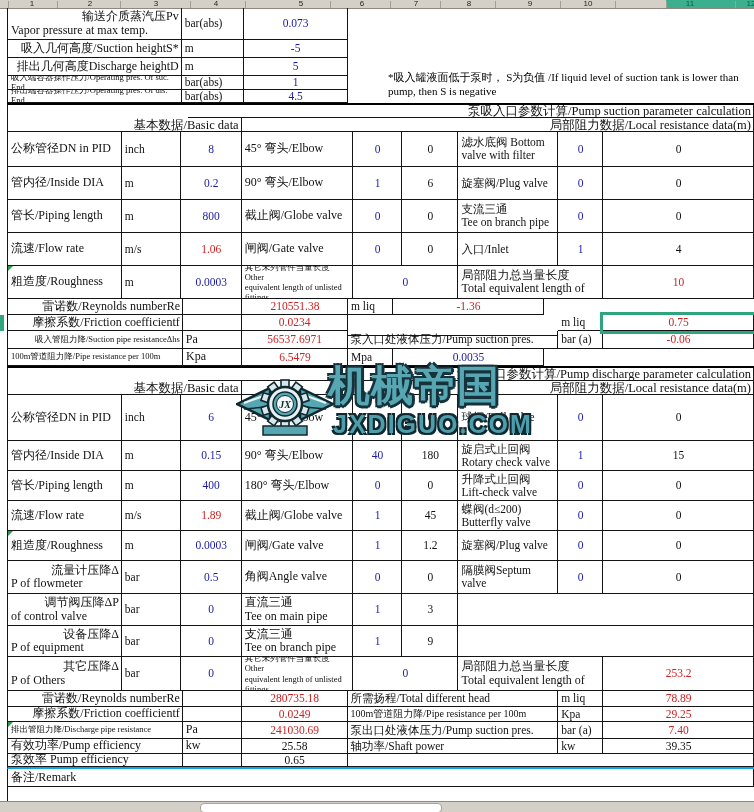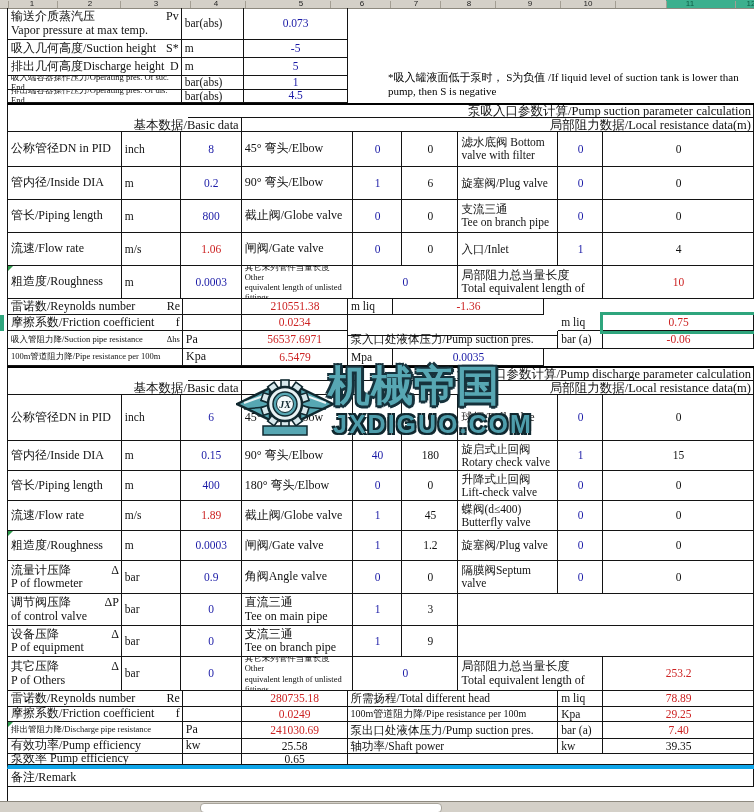--- a/index.html
+++ b/index.html
@@ -10,37 +10,37 @@
             border-bottom:1px solid #8d897f;overflow:hidden;}
   #colstrip .gz{position:absolute;top:0;height:8px;background:#3CB08E;}
   #colstrip .cnum{position:absolute;top:0;font-family:"Liberation Sans","DejaVu Sans",sans-serif;
             font-size:8px;line-height:8px;color:#222;transform:translateX(-50%);}
   #colstrip .cnum.sel{color:#0E5C44;}
   #colstrip .tick{position:absolute;top:1px;width:1px;height:7px;background:#a39e93;}
   
   #sheet{position:absolute;left:0;top:8px;width:754px;}
   .row{display:flex;margin-left:7px;width:747px;border-left:1px solid #141414;box-sizing:border-box;position:relative;}
   .row.thickTop{border-top:2px solid #000;}
-  .row.thickBottom{border-bottom:4px solid #0ea5e9;}
+  .row.thickBottom{border-bottom:2px solid #0ea5e9;}
   .c{box-sizing:border-box;border-right:1px solid #141414;border-bottom:1px solid #141414;
      display:flex;flex-direction:column;justify-content:center;overflow:hidden;
      font-size:12px;line-height:1.12;padding:0 2px 0 3px;}
   .c.open{border-right:none;border-bottom:none;}
   .c.nr{border-right:none;}
   .c.nb{border-bottom:none;}
   .c.val,.c.num{align-items:center;text-align:center;font-size:11.5px;}
   .c.title{align-items:flex-end;text-align:center;font-size:12.5px;}
   .c.lbl,.c.fit,.c.unit{align-items:flex-start;text-align:left;}
   .c.sm{font-size:8.5px;line-height:1.15;}
   .c.sm2{font-size:8.5px;line-height:1.2;}
   .c.md{font-size:10px;}
   .c.f11{font-size:11.5px;}
   .c.blue{color:#1a1aa6;}
   .c.red{color:#CC2222;}
-  .c .symline{display:flex;justify-content:space-between;width:100%;}
+  .c .symline{display:flex;justify-content:flex-end;width:100%;}
   .c .ln{display:block;}
   
   #note{position:absolute;left:388px;top:70px;width:362px;font-size:11px;line-height:14px;color:#000;}
   .tri{position:absolute;width:0;height:0;border-left:5px solid #2f9a4d;border-bottom:5px solid transparent;z-index:3;}
   #selbox{position:absolute;left:600px;top:312px;width:158px;height:22px;border:3px solid #2FA57D;box-sizing:border-box;z-index:4;background:transparent;}
   #rowind{position:absolute;left:0;top:315px;width:4px;height:16px;background:#2FA57D;z-index:4;}
   
   #wm{position:absolute;left:236px;top:366px;width:312px;height:80px;z-index:5;pointer-events:none;}
   #wm .brand{position:absolute;left:92px;top:-4px;font-family:"Liberation Sans","DejaVu Sans",sans-serif;
       font-weight:bold;font-size:42px;line-height:48px;letter-spacing:1px;color:#57A7B3;
@@ -145,21 +145,21 @@
         </div>
         <div class="c open" style="width: 407px;"></div>
       </div>
       <div class="row" style="height: 13px;">
         <div class="c lbl sm" style="width: 174px;">
           <span class="ln">排出端容器操作压力/Operating pres. Of dis. End</span>
         </div>
         <div class="c unit f11" style="width: 62px;">
           <span class="ln">bar(abs)</span>
         </div>
-        <div class="c val blue" style="width: 104px; justify-content: flex-end;">
+        <div class="c val blue" style="width: 104px;">
           <span class="ln">4.5</span>
         </div>
         <div class="c open" style="width: 407px;"></div>
       </div>
       <div class="row thickTop" style="height: 15px;">
         <div class="c nr nb" style="width: 180px;"></div>
         <div class="c title" style="width: 567px;">
           <span class="ln">泵吸入口参数计算/Pump suction parameter calculation</span>
         </div>
       </div>
@@ -511,21 +511,21 @@
         <div class="c fit" style="width: 111px;">
           <span class="ln">截止阀/Globe valve</span>
         </div>
         <div class="c num blue" style="width: 50px;">
           <span class="ln">1</span>
         </div>
         <div class="c num" style="width: 56px;">
           <span class="ln">45</span>
         </div>
         <div class="c fit f11" style="width: 100px;">
-          <span class="ln">蝶阀(d≤400)</span>
+          <span class="ln">蝶阀(d≤200)</span>
           <span class="ln">Butterfly valve</span>
         </div>
         <div class="c num blue" style="width: 45px;">
           <span class="ln">0</span>
         </div>
         <div class="c num" style="width: 151px;">
           <span class="ln">0</span>
         </div>
       </div>
       <div class="row" style="height: 30px;">
@@ -562,21 +562,21 @@
           <span class="symline" style="padding-right: 10px;">
             <span>流量计压降</span>
             <span>Δ</span>
           </span>
           <span class="ln">P  of flowmeter</span>
         </div>
         <div class="c unit f11" style="width: 59px;">
           <span class="ln">bar</span>
         </div>
         <div class="c val blue" style="width: 61px;">
-          <span class="ln">0.9</span>
+          <span class="ln">0.5</span>
         </div>
         <div class="c fit" style="width: 111px;">
           <span class="ln">角阀Angle valve</span>
         </div>
         <div class="c num blue" style="width: 50px;">
           <span class="ln">0</span>
         </div>
         <div class="c num" style="width: 56px;">
           <span class="ln">0</span>
         </div>

